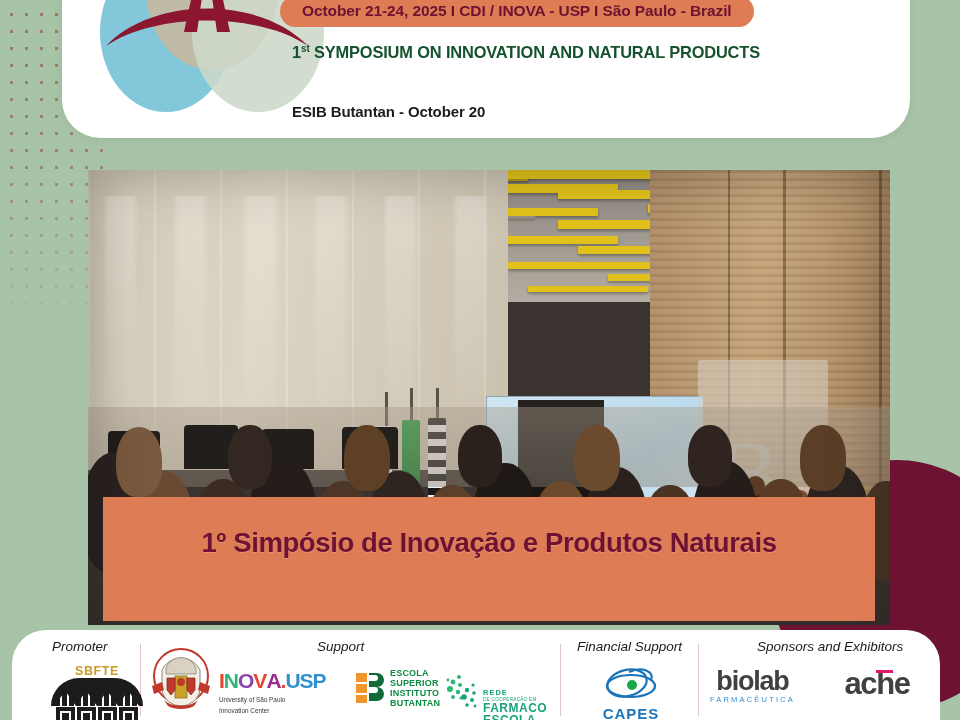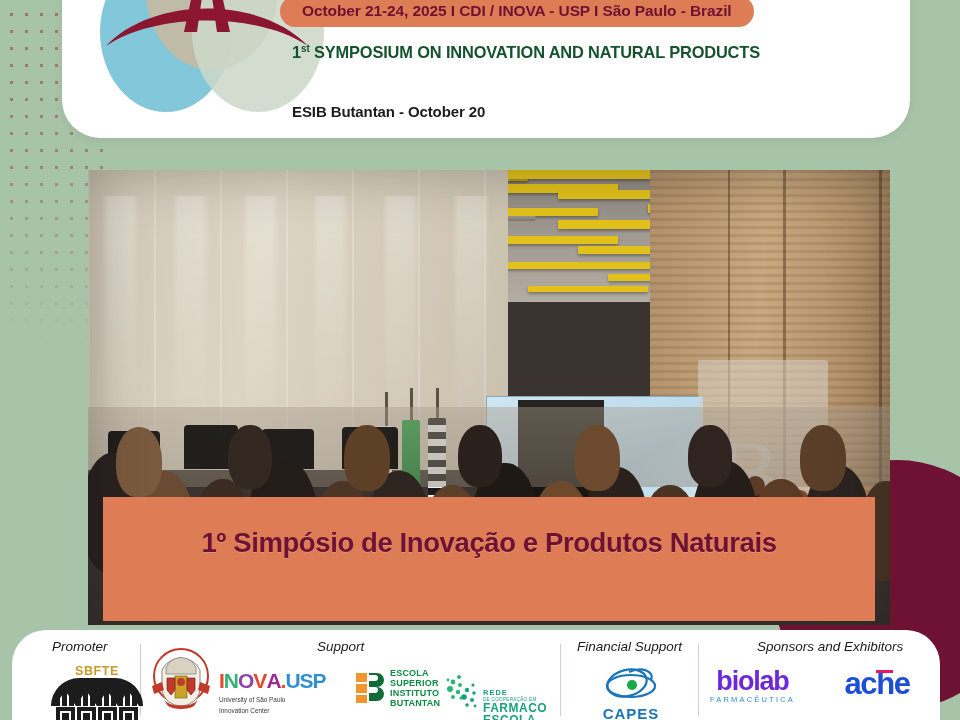--- a/index.html
+++ b/index.html
@@ -223,26 +223,26 @@
   .rede .l1{ font:800 7.5px "Liberation Sans",sans-serif; color:#1aa37a; letter-spacing:1px;margin-top:20px;}
   .rede .l2{ font:400 4.6px "Liberation Sans",sans-serif; color:#1aa37a; letter-spacing:.3px;}
   .rede .l3{ font:800 12px "Liberation Sans",sans-serif; color:#1aa37a; letter-spacing:.5px; line-height:1.02;}
 
   
   .capes{ left:592px; top:666px; width:78px; text-align:center;}
   .capes .nm{ font:800 15px "Liberation Sans",sans-serif; color:#1b75bb; letter-spacing:1px; margin-top:1px;}
 
   
   .biolab{ left:705px; top:668px; width:95px; text-align:center;}
-  .biolab .nm{ font:700 27px "Liberation Sans",sans-serif; color:#6d28d9; letter-spacing:-1.2px; line-height:1;}
+  .biolab .nm{ font:700 27px "Liberation Sans",sans-serif; color:#404040; letter-spacing:-1.2px; line-height:1;}
   .biolab .sb{ font:400 7.5px "Liberation Sans",sans-serif; color:#2f8fd0; letter-spacing:2.2px;}
 
   
   .ache{ left:818px; top:668px; width:118px; text-align:center;}
-  .ache .nm{ font:800 31px "Liberation Sans",sans-serif; color:#1d4ed8; letter-spacing:-1.4px; line-height:1;}
+  .ache .nm{ font:800 31px "Liberation Sans",sans-serif; color:#404040; letter-spacing:-1.4px; line-height:1;}
   .ache .bar{ width:17px; height:3px; background:#e5176d; position:absolute; right:17px; top:2px;}
 </style>
 </head>
 <body>
 
 <div class="bg-sage"></div>
 <div class="dot-pattern"></div>
 <div class="maroon-blob"></div>
 
 <div class="header-card">

